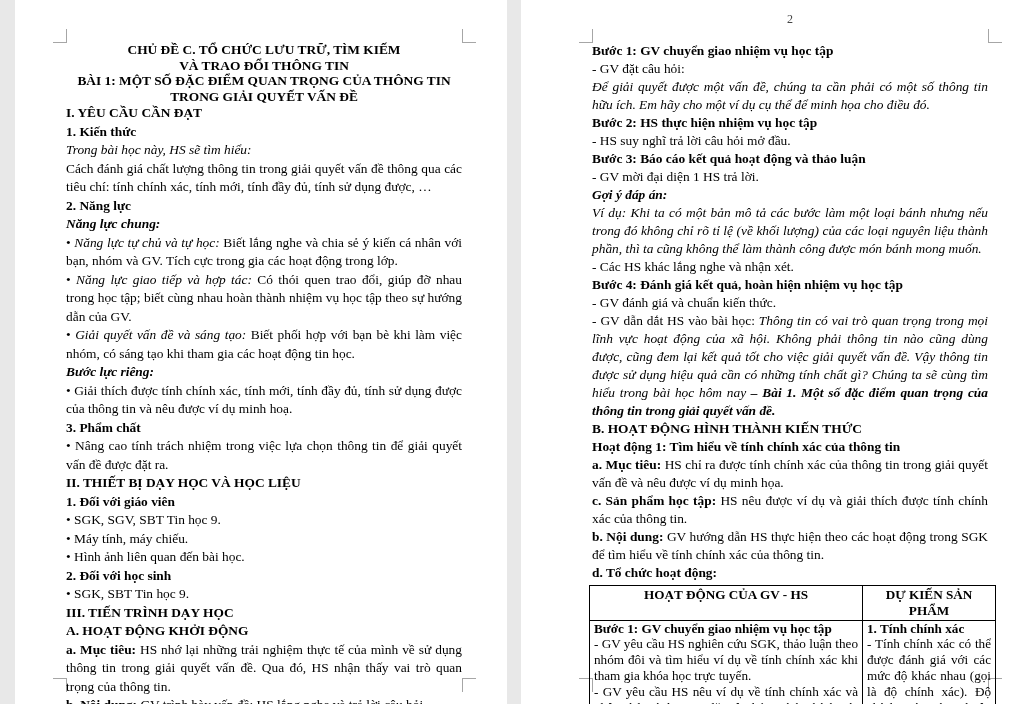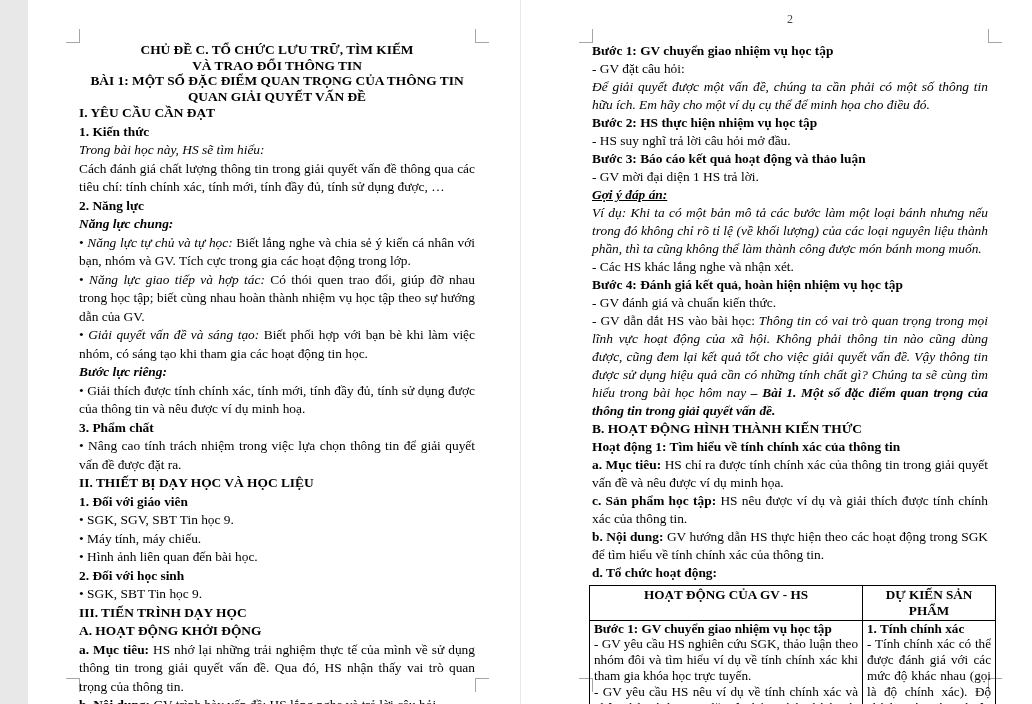--- a/index.html
+++ b/index.html
@@ -4,32 +4,32 @@
 <style>
   html,body{margin:0;padding:0;}
   body{
     width:1032px;height:704px;overflow:hidden;
     background:#e8e8e8;
     font-family:"Liberation Serif","DejaVu Serif",serif;
     color:#000;
   }
   .canvas{position:relative;width:1032px;height:704px;}
   .page{position:absolute;top:0;height:704px;background:#ffffff;overflow:hidden;}
-  .page1{left:28px;width:492px;}
+  .page1{left:15px;width:492px;}
   .page2{left:521px;width:511px;}
   .textcol{position:absolute;font-size:13.4px;line-height:18.5px;}
   .page1 .textcol{left:51px;top:42px;width:396px;}
   .page2 .textcol{left:71px;top:42px;width:396px;line-height:18px;}
   .para{text-align:justify;}
   .para.hd{text-align:center;line-height:15.5px;font-weight:bold;}
   .r-n{font-style:normal;font-weight:normal;}
   .r-b{font-weight:bold;}
   .r-i{font-style:italic;}
   .r-bi{font-weight:bold;font-style:italic;}
-  .r-biu{font-weight:bold;font-style:italic;text-decoration:underline;margin-top:28px;}
+  .r-biu{font-weight:bold;font-style:italic;margin-top:28px;}
   .pageno{
     position:absolute;top:12px;left:71px;width:396px;
     text-align:center;font-size:12px;color:#444;
   }
   
   table.act{
     border-collapse:collapse;margin-top:3px;margin-left:-3px;
     width:402px;table-layout:fixed;
     font-size:13.2px;line-height:15.8px;
   }
@@ -62,21 +62,21 @@
 
   <div class="page page1">
     <div class="crop tl"></div>
     <div class="crop tr"></div>
     <div class="crop bl"></div>
     <div class="crop br"></div>
     <div class="textcol">
         <div class="para hd"><span class="r-b">CHỦ ĐỀ C. TỔ CHỨC LƯU TRỮ, TÌM KIẾM</span></div>
         <div class="para hd"><span class="r-b">VÀ TRAO ĐỔI THÔNG TIN</span></div>
         <div class="para hd"><span class="r-b">BÀI 1: MỘT SỐ ĐẶC ĐIỂM QUAN TRỌNG CỦA THÔNG TIN</span></div>
-        <div class="para hd"><span class="r-b">QUAN GIẢI QUYẾT VẤN ĐỀ</span></div>
+        <div class="para hd"><span class="r-b">TRONG GIẢI QUYẾT VẤN ĐỀ</span></div>
         <div class="para"><span class="r-b">I. YÊU CẦU CẦN ĐẠT</span></div>
         <div class="para"><span class="r-b">1. Kiến thức</span></div>
         <div class="para"><span class="r-i">Trong bài học này, HS sẽ tìm hiểu:</span></div>
         <div class="para"><span class="r-n">Cách đánh giá chất lượng thông tin trong giải quyết vấn đề thông qua các tiêu chí: tính chính xác, tính mới, tính đầy đủ, tính sử dụng được, …</span></div>
         <div class="para"><span class="r-b">2. Năng lực</span></div>
         <div class="para"><span class="r-bi">Năng lực chung:</span></div>
         <div class="para"><span class="r-n">• </span><span class="r-i">Năng lực tự chủ và tự học: </span><span class="r-n">Biết lắng nghe và chia sẻ ý kiến cá nhân với bạn, nhóm và GV. Tích cực trong gia các hoạt động trong lớp.</span></div>
         <div class="para"><span class="r-n">• </span><span class="r-i">Năng lực giao tiếp và hợp tác: </span><span class="r-n">Có thói quen trao đổi, giúp đỡ nhau trong học tập; biết cùng nhau hoàn thành nhiệm vụ học tập theo sự hướng dẫn của GV.</span></div>
         <div class="para"><span class="r-n">• </span><span class="r-i">Giải quyết vấn đề và sáng tạo: </span><span class="r-n">Biết phối hợp với bạn bè khi làm việc nhóm, có sáng tạo khi tham gia các hoạt động tin học.</span></div>
         <div class="para"><span class="r-bi">Bước lực riêng:</span></div>

